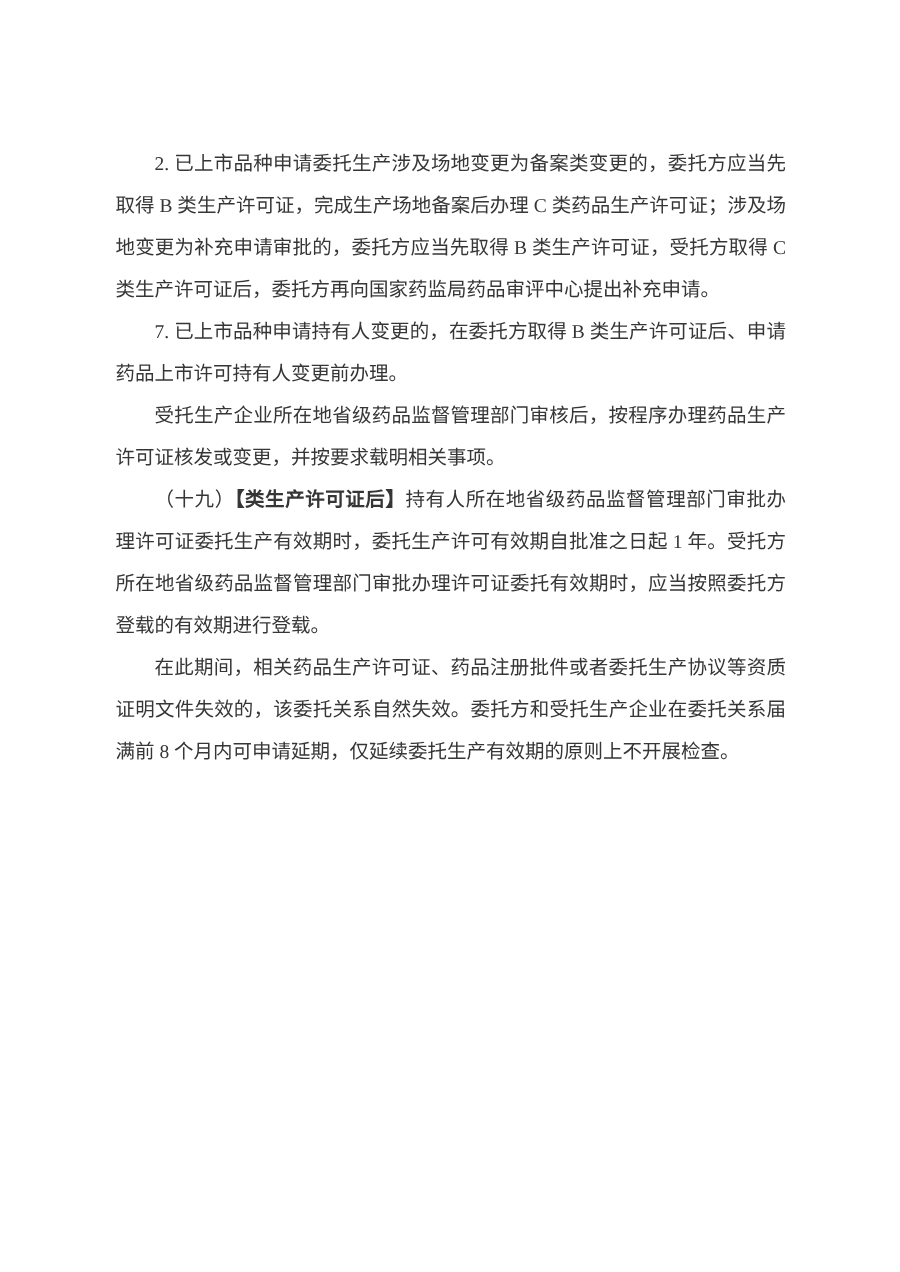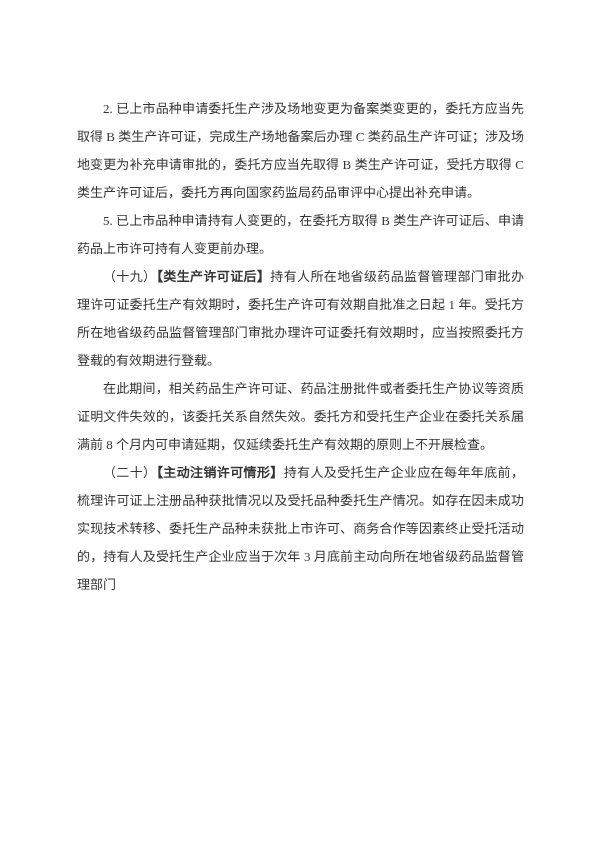--- a/index.html
+++ b/index.html
@@ -37,23 +37,23 @@
   }
 </style>
 </head>
 <body>
 
 <div class="page">
   <div class="text-block">
 
     <p class="para"><span class="seg-body">2. 已上市品种申请委托生产涉及场地变更为备案类变更的，委托方应当先取得 B 类生产许可证，完成生产场地备案后办理 C 类药品生产许可证；涉及场地变更为补充申请审批的，委托方应当先取得 B 类生产许可证，受托方取得 C 类生产许可证后，委托方再向国家药监局药品审评中心提出补充申请。</span></p>
 
-    <p class="para"><span class="seg-body">5. 已上市品种申请持有人变更的，在委托方取得 B 类生产许可证后、申请药品上市许可持有人变更前办理。</span></p>
+    <p class="para"><span class="seg-body">7. 已上市品种申请持有人变更的，在委托方取得 B 类生产许可证后、申请药品上市许可持有人变更前办理。</span></p>
 
+    <p class="para"><span class="seg-body">受托生产企业所在地省级药品监督管理部门审核后，按程序办理药品生产许可证核发或变更，并按要求载明相关事项。</span></p>
 
     <p class="para"><span class="seg-prefix">（十九）</span><span class="seg-title">【类生产许可证后】</span><span class="seg-body">持有人所在地省级药品监督管理部门审批办理许可证委托生产有效期时，委托生产许可有效期自批准之日起 1 年。受托方所在地省级药品监督管理部门审批办理许可证委托有效期时，应当按照委托方登载的有效期进行登载。</span></p>
 
     <p class="para"><span class="seg-body">在此期间，相关药品生产许可证、药品注册批件或者委托生产协议等资质证明文件失效的，该委托关系自然失效。委托方和受托生产企业在委托关系届满前 8 个月内可申请延期，仅延续委托生产有效期的原则上不开展检查。</span></p>
 
-    <p class="para"><span class="seg-prefix">（二十）</span><span class="seg-title">【主动注销许可情形】</span><span class="seg-body">持有人及受托生产企业应在每年年底前，梳理许可证上注册品种获批情况以及受托品种委托生产情况。如存在因未成功实现技术转移、委托生产品种未获批上市许可、商务合作等因素终止受托活动的，持有人及受托生产企业应当于次年 3 月底前主动向所在地省级药品监督管理部门</span></p>
 
   </div>
 </div>
 
 </body></html>

